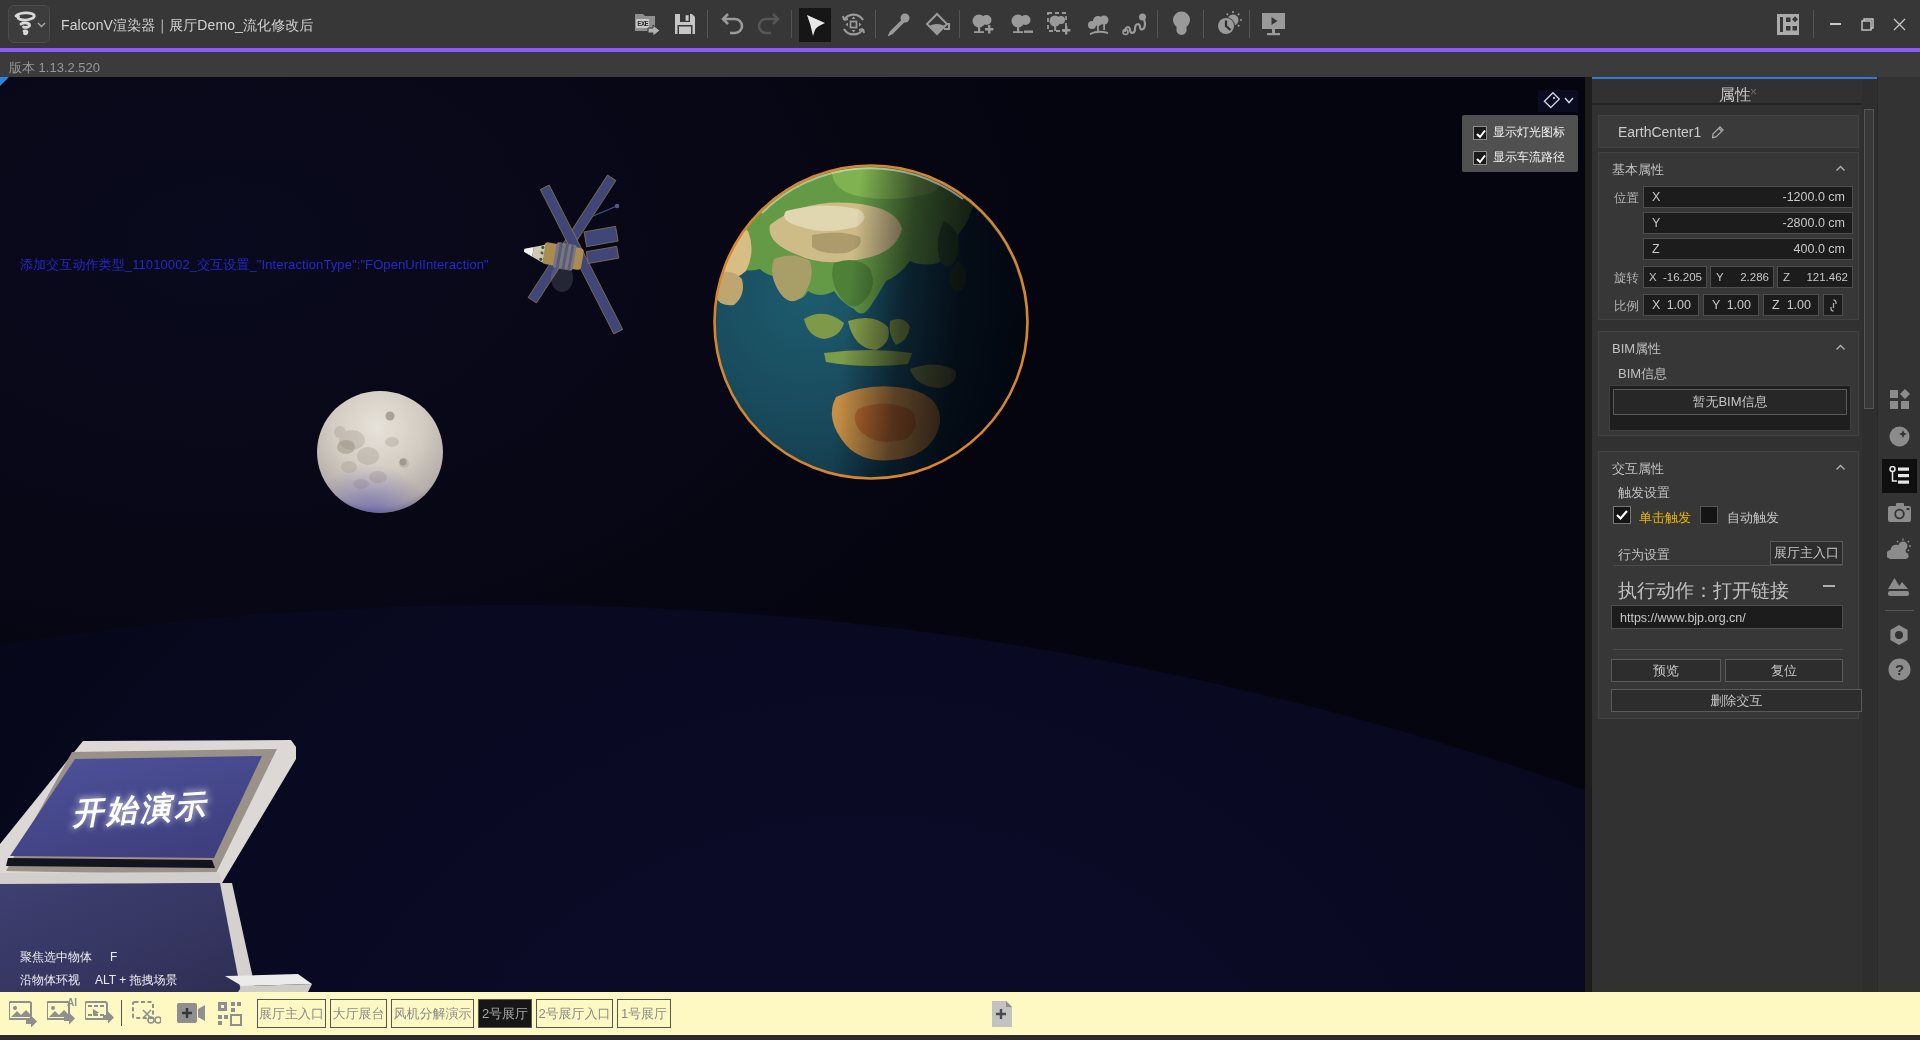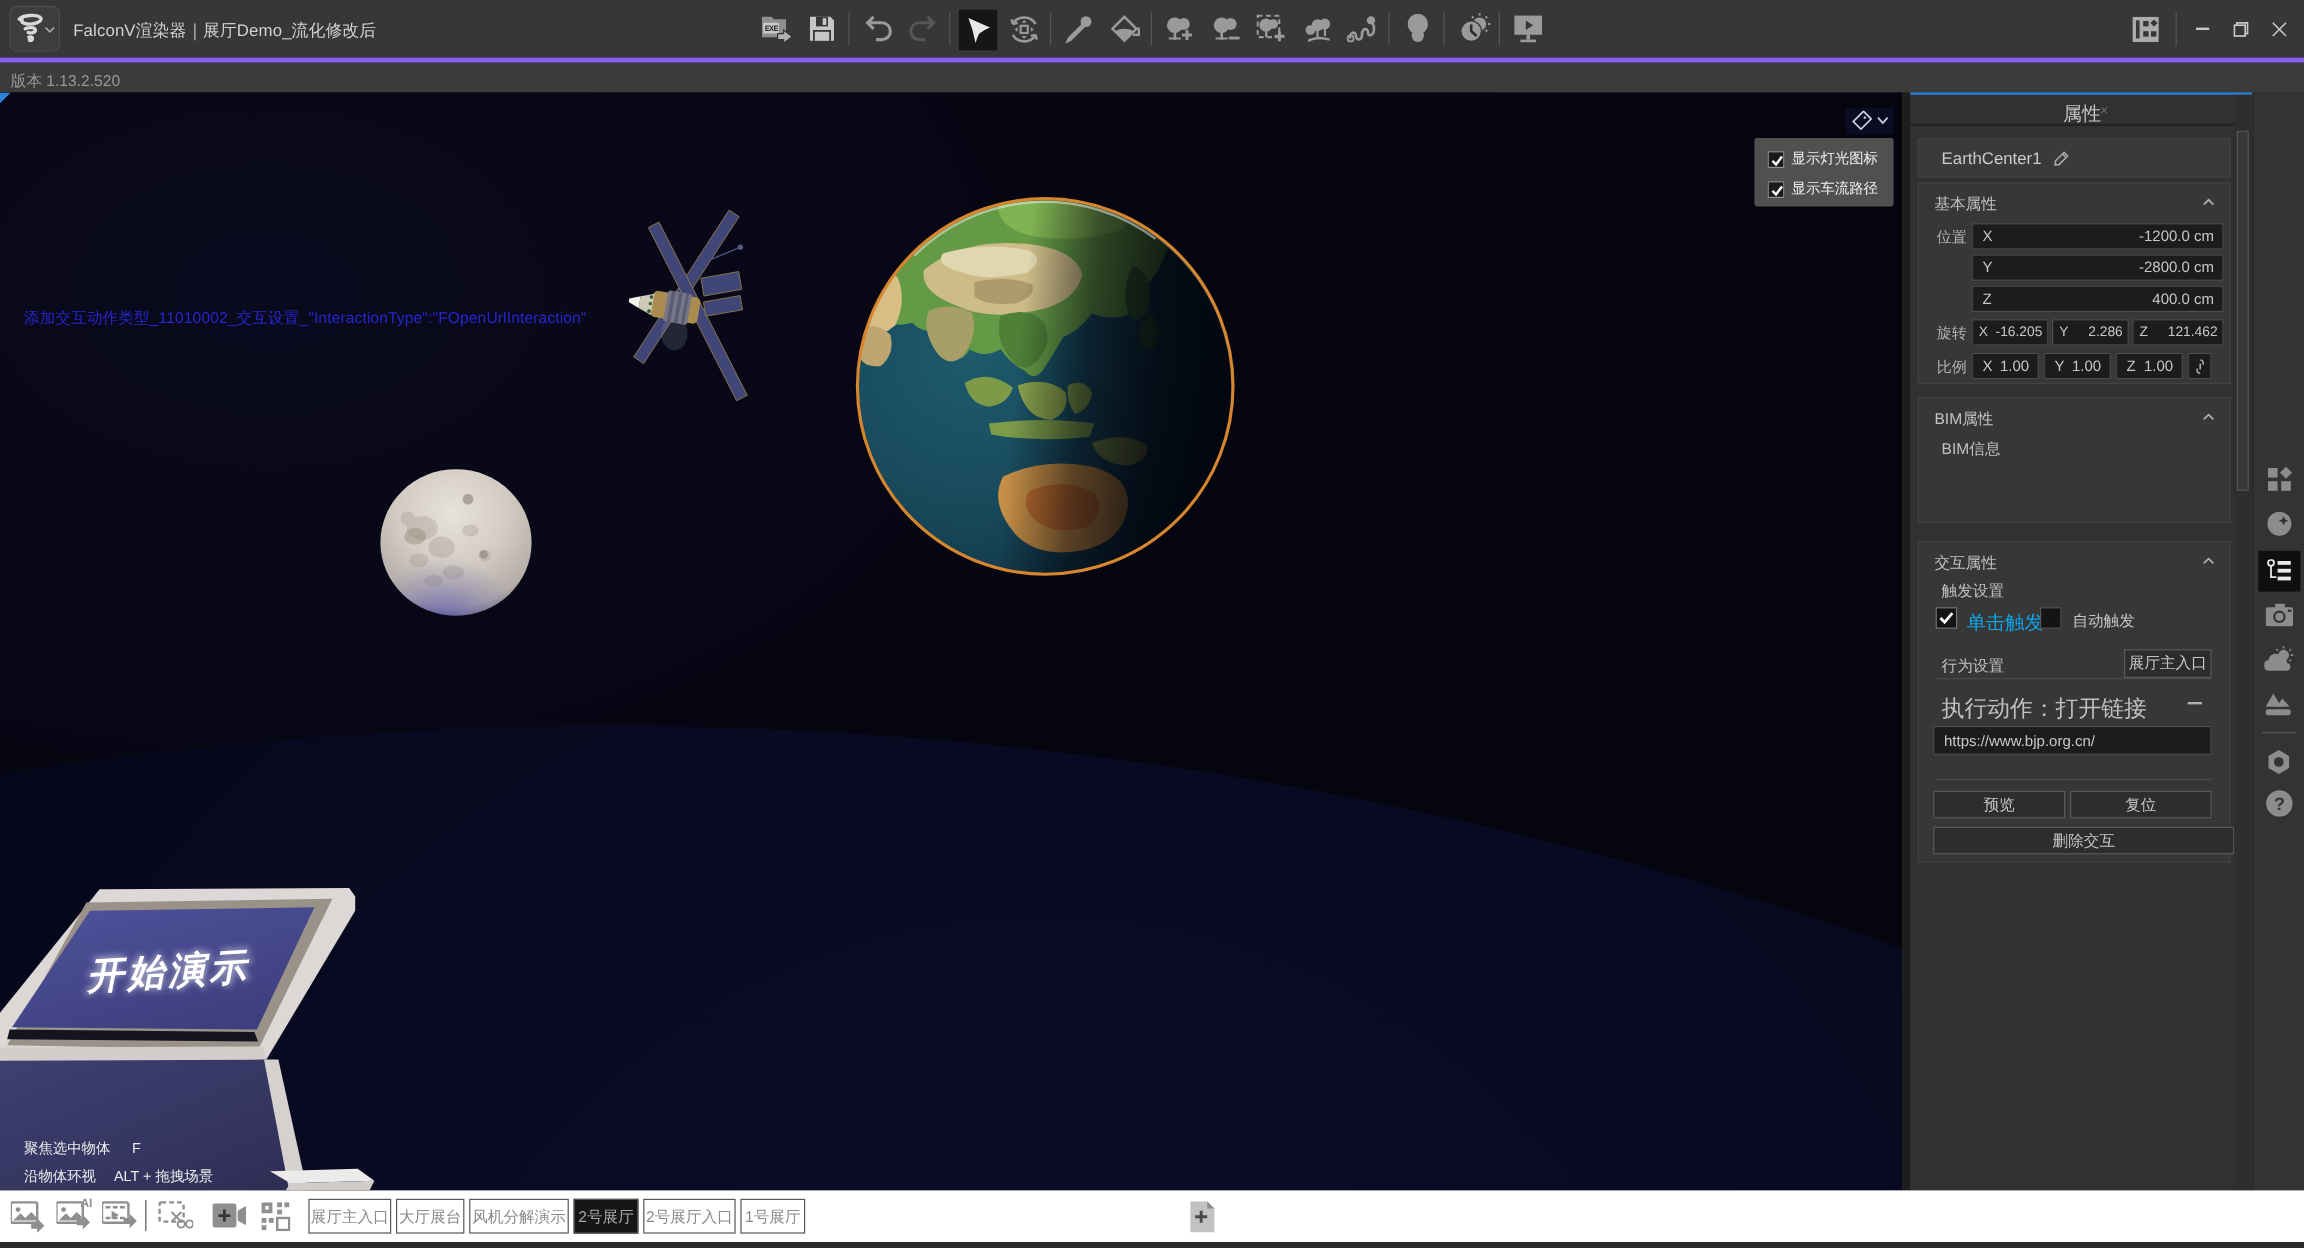--- a/index.html
+++ b/index.html
@@ -39,21 +39,21 @@
   .inp { position:absolute; background:#1c1c1c; border:1px solid #4e4e4e; color:#c8c8c8; font-size:12.5px; }
   .inp .k { position:absolute; left:8px; top:3px; }
   .inp .v { position:absolute; right:7px; top:3px; }
   .btn { position:absolute; background:#2d2d2d; border:1px solid #5a5a5a; color:#c6c6c6; font-size:13px; text-align:center; }
   .hr { position:absolute; left:20px; width:227px; height:1px; background:#4a4a4a; }
   
   .sidebar { position:absolute; left:1877px; top:77px; width:43px; height:915px; background:#333333; border-left:1px solid #282828; }
   .scrolltrack { position:absolute; left:1862px; top:79px; width:15px; height:913px; background:#2e2e2e; }
   .scrollthumb { position:absolute; left:2px; top:30px; width:10px; height:300px; background:#383838; border:1px solid #565656; }
   
-  .bottombar { position:absolute; left:0; top:992px; width:1920px; height:43px; background:#ffffff; }
+  .bottombar { position:absolute; left:0; top:992px; width:1920px; height:43px; background:#fef9c3; }
   .bstrip { position:absolute; left:0; top:1035px; width:1920px; height:5px; background:#2a2a2a; }
   .bbtn { position:absolute; top:7px; height:29px; border:1px solid #565656; color:#8a8a8a; font-size:13px; text-align:center; line-height:27px; background:transparent; }
   .bbtn.active { background:#161616; color:#a8a8a8; }
 </style>
 </head>
 <body>
 <div class="app">
 
   <div class="titlebar">
     <div class="logobtn">
@@ -483,34 +483,37 @@
         </svg>
       </div>
     </div>
 
     <div class="sect" style="top:252px;height:105px">
       <span class="shead">BIM属性</span>
       <svg style="position:absolute;right:12px;top:12px" width="11" height="7" viewBox="0 0 11 7">
           <path d="M1.5 5.5 L5.5 1.5 L9.5 5.5" stroke="#b0b0b0" stroke-width="1.4" fill="none"></path>
         </svg>
       <span style="position:absolute;left:19px;top:33px;font-size:13px;color:#c0c0c0">BIM信息</span>
+      <div style="position:absolute;left:10px;top:53px;width:242px;height:46px;background:#1e1e1e;border:1px solid #404040">
+        <div class="btn" style="left:3px;top:3px;width:234px;height:26px;line-height:24px;background:#272727">暂无BIM信息</div>
+      </div>
     </div>
 
     <div class="sect" style="top:372px;height:268px">
       <span class="shead">交互属性</span>
       <svg style="position:absolute;right:12px;top:12px" width="11" height="7" viewBox="0 0 11 7">
           <path d="M1.5 5.5 L5.5 1.5 L9.5 5.5" stroke="#b0b0b0" stroke-width="1.4" fill="none"></path>
         </svg>
       <span style="position:absolute;left:19px;top:32px;font-size:13px;color:#c0c0c0">触发设置</span>
       <div style="position:absolute;left:14px;top:54px;width:18px;height:18px;background:#141414;border:1px solid #777">
         <svg width="16" height="16" viewBox="0 0 16 16">
             <path d="M3 8 L6.5 11.5 L13 4" stroke="#fff" stroke-width="2.2" fill="none"></path>
           </svg>
       </div>
-      <span style="position:absolute;left:40px;top:57px;font-size:16px;color:#0ea5e9">单击触发</span>
+      <span style="position:absolute;left:40px;top:57px;font-size:13px;color:#eab308">单击触发</span>
       <div style="position:absolute;left:101px;top:54px;width:18px;height:18px;background:#141414;border:1px solid #555"></div>
       <span style="position:absolute;left:128px;top:57px;font-size:13px;color:#c4c4c4">自动触发</span>
       <span style="position:absolute;left:19px;top:94px;font-size:13px;color:#c0c0c0">行为设置</span>
       <div class="btn" style="left:171px;top:89px;width:73px;height:24px;line-height:22px">展厅主入口</div>
       <div class="hr" style="top:113px;left:14px;width:230px"></div>
       <span style="position:absolute;left:19px;top:126px;font-size:19px;color:#c0c0c0">执行动作：打开链接</span>
       <div style="position:absolute;left:224px;top:133px;width:12px;height:2px;background:#b0b0b0"></div>
       <div class="inp" style="left:12px;top:153px;width:232px;height:24px">
           <span class="k" style="top:5px">https://www.bjp.org.cn/</span>
         </div>

